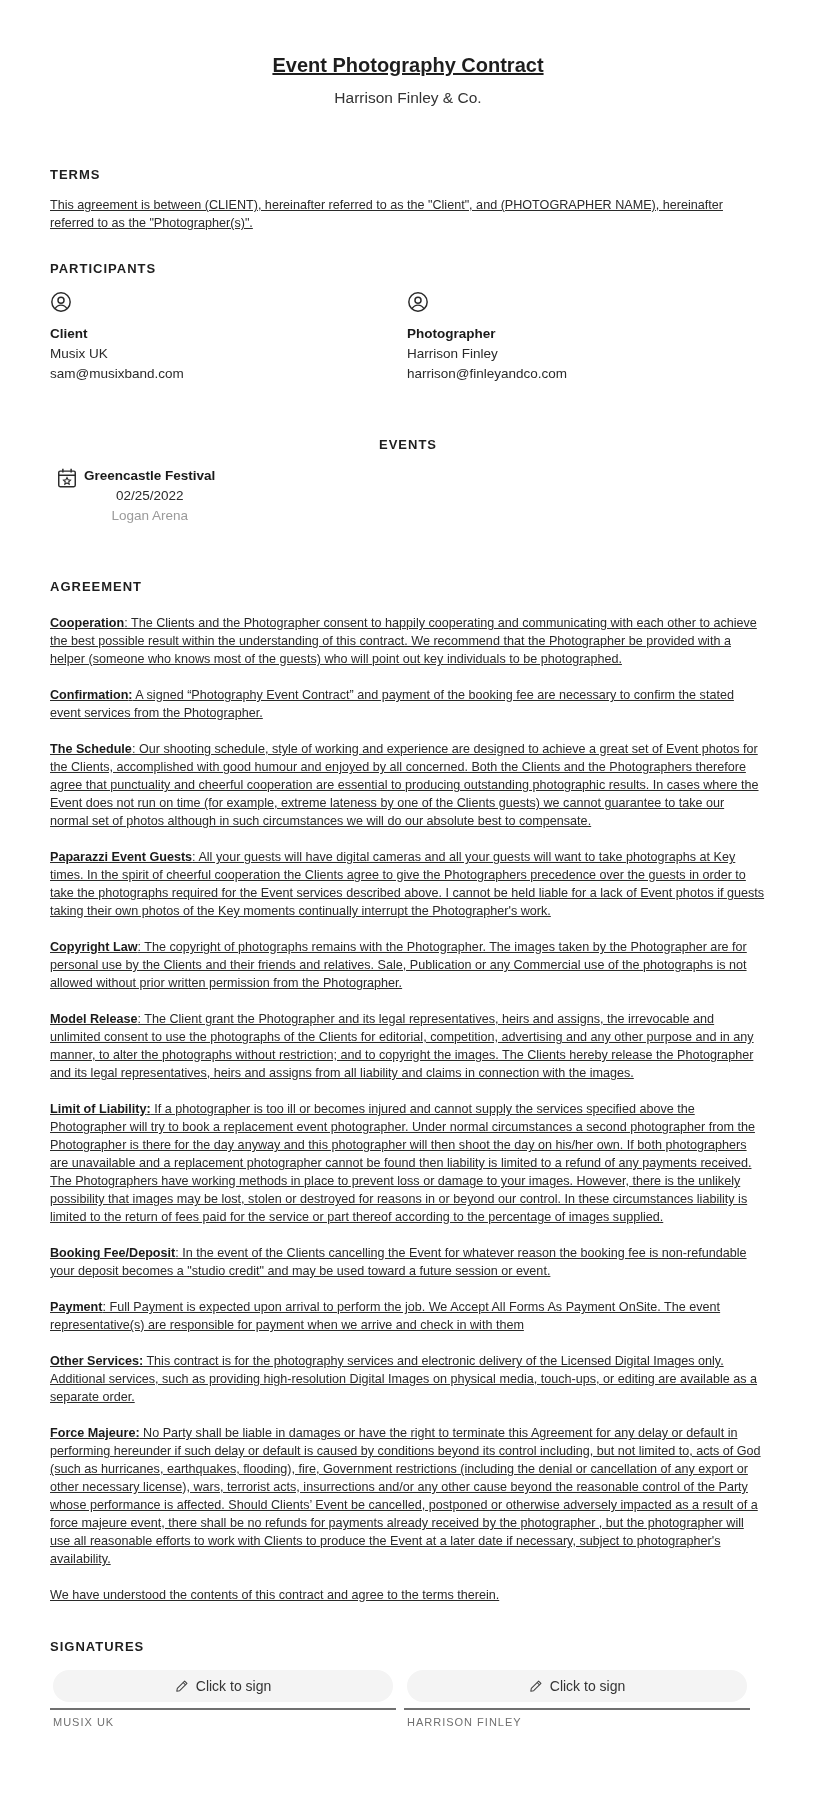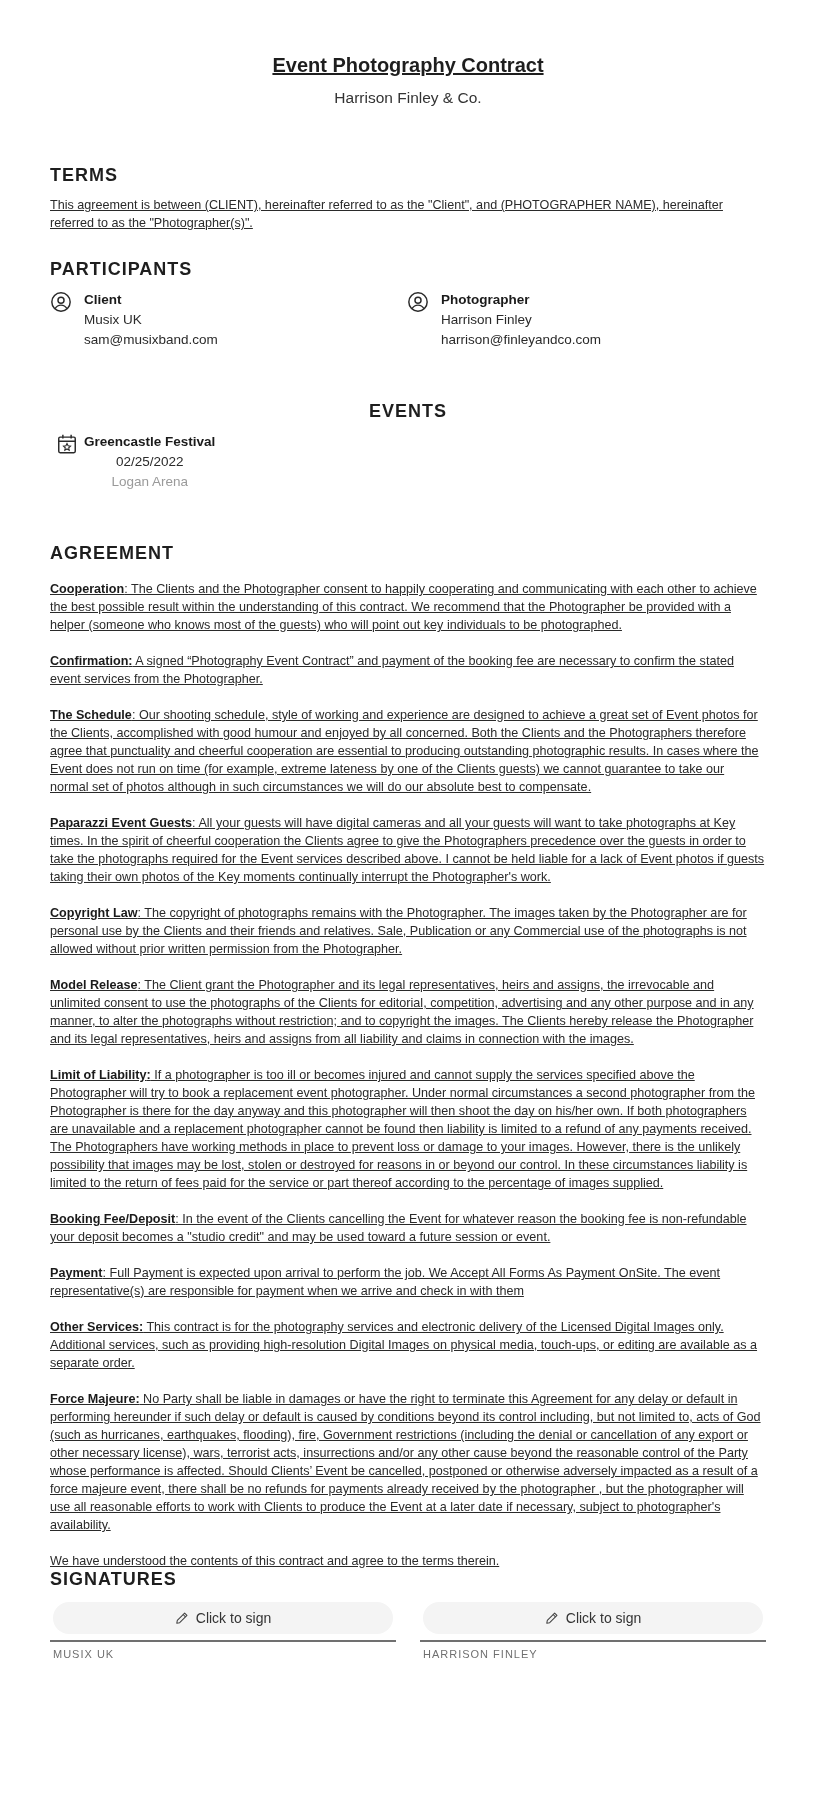--- a/index.html
+++ b/index.html
@@ -21,21 +21,21 @@
       text-decoration: underline;
     }
     .doc-subtitle {
       text-align: center;
       font-size: 15.5px;
       color: #333333;
       margin-top: 10px;
       line-height: 20px;
     }
     .section-title {
-      font-size: 18px;
+      font-size: 13px;
       font-weight: bold;
       letter-spacing: 1px;
       text-transform: uppercase;
       color: #1e1e1e;
       line-height: 18px;
     }
     .body-text {
       font-size: 12.6px;
       line-height: 18px;
       color: #2a2a2a;
@@ -46,39 +46,40 @@
     .terms .body-text { margin-top: 12px; }
 
     .participants { margin-top: 28px; }
     .participants-grid {
       display: flex;
       margin-top: 12px;
     }
     .participant {
       display: flex;
       width: 357px;
+      flex-direction: column;
     }
     .participant .icon { width: 34px; flex: 0 0 34px; padding-top: 1px; }
     .participant .lines { font-size: 13.5px; line-height: 20px; color: #2a2a2a; }
     .participant .role { font-weight: bold; color: #1a1a1a; }
 
     .events { margin-top: 52px; text-align: center; }
     .event-item { display: flex; margin-top: 12px; }
     .event-item .icon { width: 34px; flex: 0 0 34px; padding-top: 1px; }
     .event-item .lines { font-size: 13.5px; line-height: 20px; color: #2a2a2a; }
     .event-item .name { font-weight: bold; color: #1a1a1a; }
     .event-item .venue { color: #9a9a9a; }
 
     .agreement { margin-top: 52px; }
     .agreement .intro { margin-top: 12px; }
     .clause { margin-top: 18px; }
     .closing { margin-top: 18px; }
 
-    .signatures { }
-    .sig-row { display: flex; gap: 24px; margin-top: 14px; }
+    .signatures { margin-top: 34px; }
+    .sig-row { display: flex; gap: 8px; margin-top: 14px; }
     .sig-block { width: 346px; }
     .sig-button {
       display: flex;
       align-items: center;
       justify-content: center;
       height: 32px;
       margin: 0 3px;
       background: #f4f4f4;
       border-radius: 16px;
       font-size: 14px;

